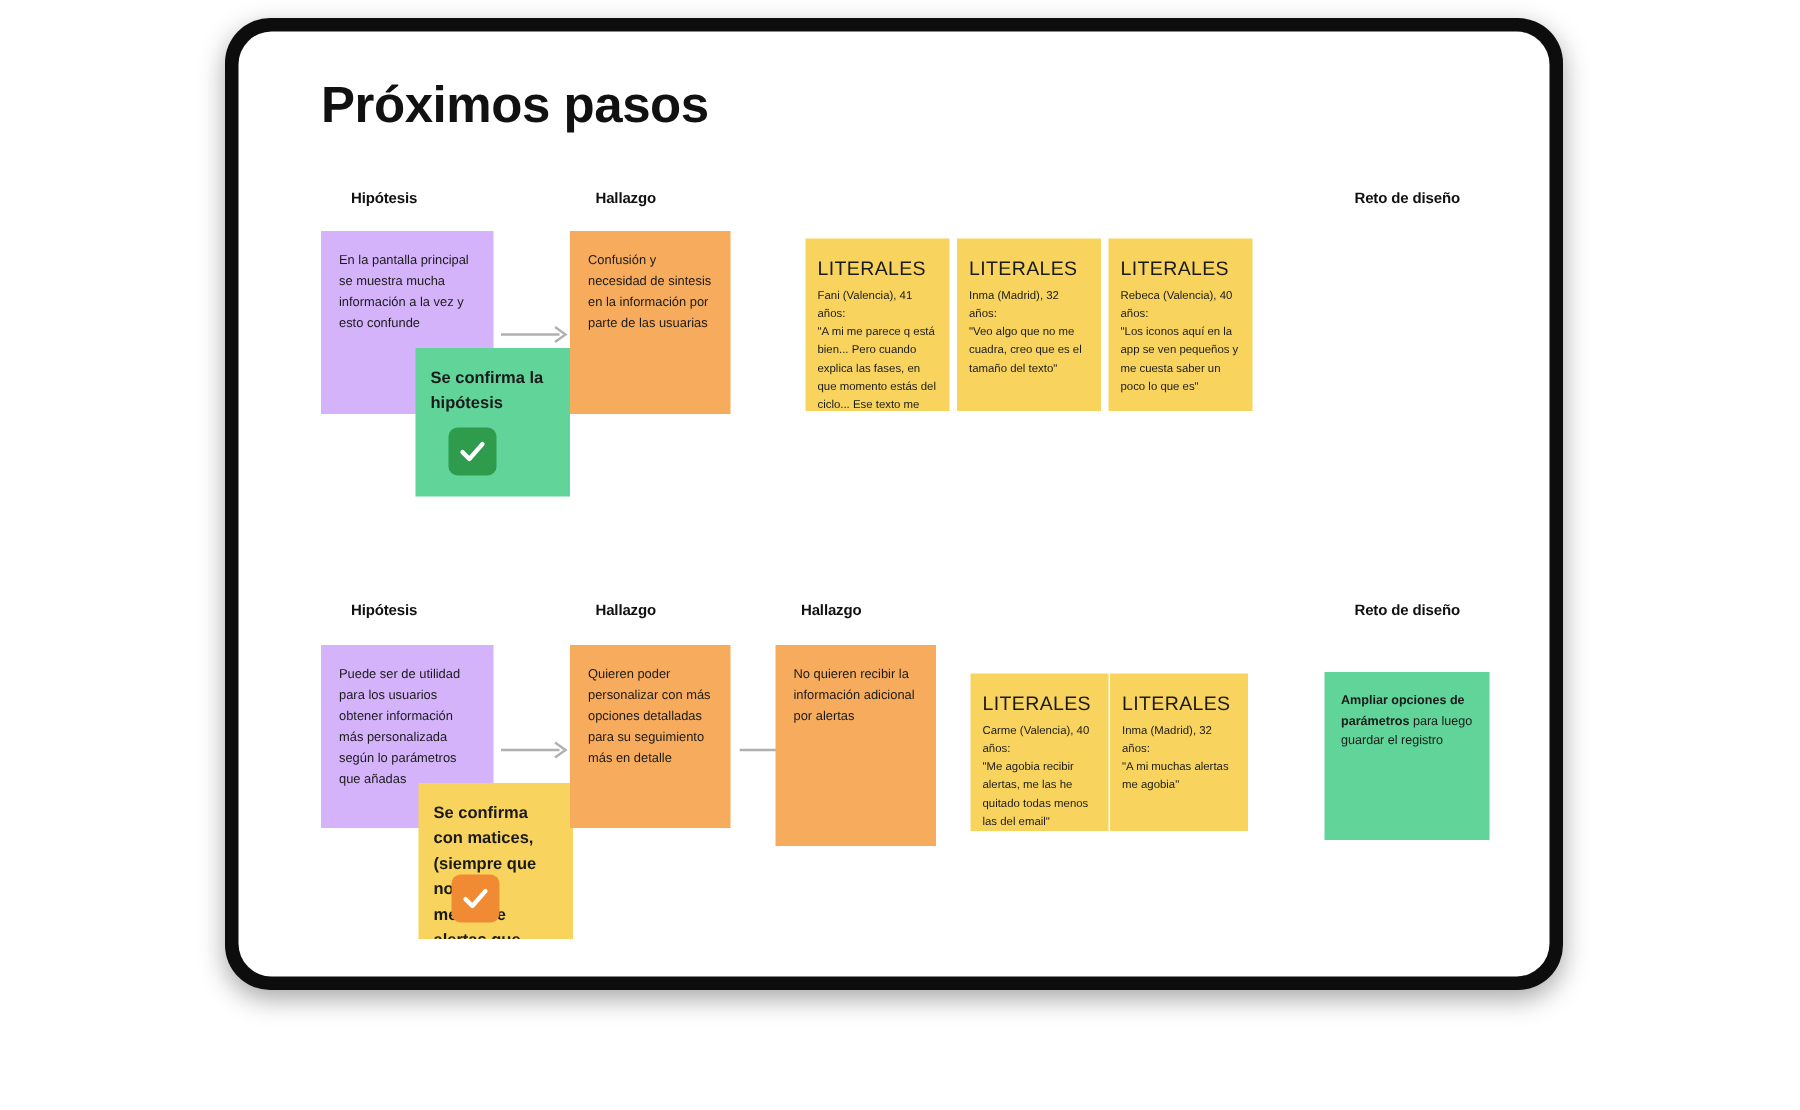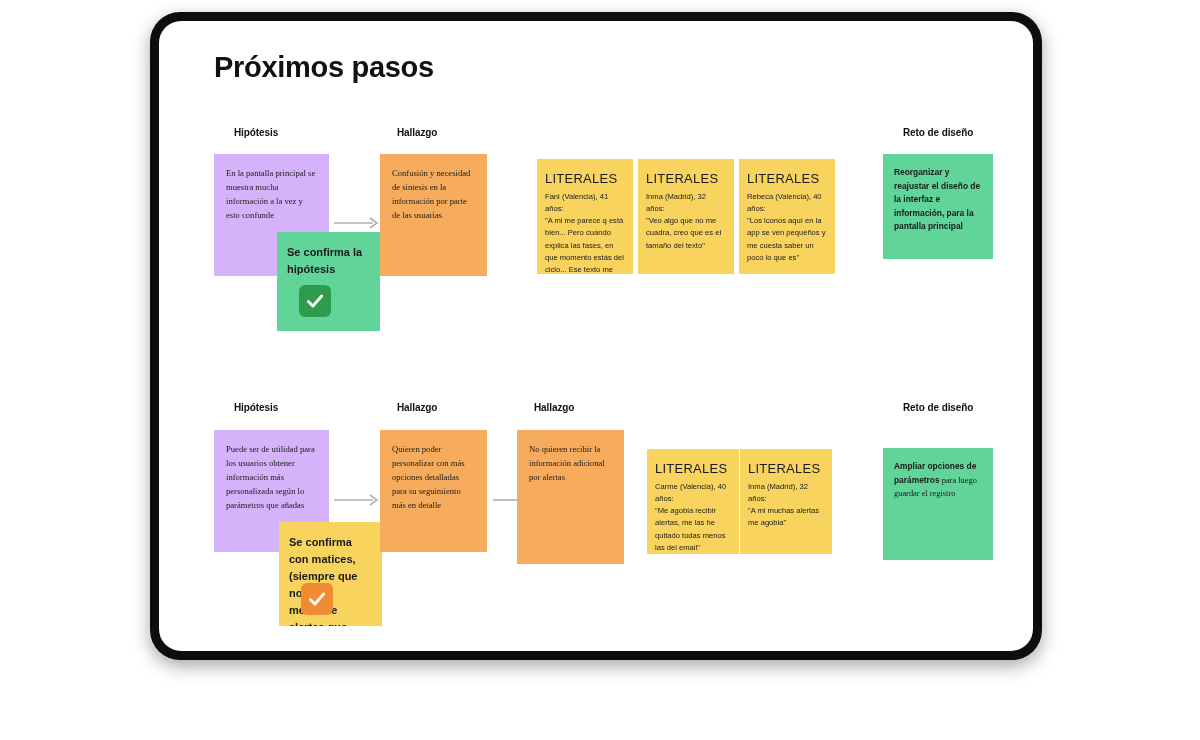--- a/index.html
+++ b/index.html
@@ -37,21 +37,21 @@
     background: #ffffff;
     border-radius: 22px;
     overflow: hidden;
   }
 
   
   .page-title {
     position: absolute;
     left: 55px;
     top: 30px;
-    font-size: 29px;
+    font-size: 34px;
     font-weight: bold;
     color: #111111;
     letter-spacing: -0.3px;
   }
 
   
   .col-heading {
     position: absolute;
     font-size: 10px;
     font-weight: bold;
@@ -73,21 +73,21 @@
   .card.lg { font-size: 8.6px; }
 
   .card-purple { background: #d5b3fb; }
   .card-orange { background: #f7ac5d; }
   .card-yellow { background: #f8d45f; }
   .card-green  { background: #61d49a; }
 
   .card-title {
     font-weight: bold;
   }
-  .card-body { font-weight: normal; font-family: Liberation Serif, serif; }
+  .card-body { font-weight: normal; }
 
   .literal-label {
     font-size: 13px;
     letter-spacing: 0.25px;
     color: #1a1a1a;
     margin-bottom: 2px;
     display: block;
   }
   .literal-person {
     font-size: 7.6px;
@@ -177,23 +177,20 @@
         <span class="literal-person">Inma (Madrid), 32 años:</span>
         <span class="literal-quote">"Veo algo que no me cuadra, creo que es el tamaño del texto"</span>
       </div>
 
       <div class="card card-yellow" style="left:580px; top:138px; width:96px; height:115px; padding:9px 8px;">
         <span class="literal-label">LITERALES</span>
         <span class="literal-person">Rebeca (Valencia), 40 años:</span>
         <span class="literal-quote">"Los iconos aquí en la app se ven pequeños y me cuesta saber un poco lo que es"</span>
       </div>
 
-      <div class="card card-green" style="left:724px; top:133px; width:110px; height:105px; padding:12px 11px;">
-        <span class="card-title">Reorganizar y reajustar el diseño de la interfaz e información, para la pantalla principal</span>
-      </div>
 
       <div class="col-heading" style="left:55px; top:381px;">Hipótesis</div>
       <div class="col-heading" style="left:218px; top:381px;">Hallazgo</div>
       <div class="col-heading" style="left:355px; top:381px;">Hallazgo</div>
       <div class="col-heading" style="left:724px; top:381px;">Reto de diseño</div>
 
       <div class="card card-purple lg" style="left:55px; top:409px; width:115px; height:122px;">
         <span class="card-body">Puede ser de utilidad para los usuarios obtener información más personalizada según lo parámetros que añadas</span>
       </div>
 

